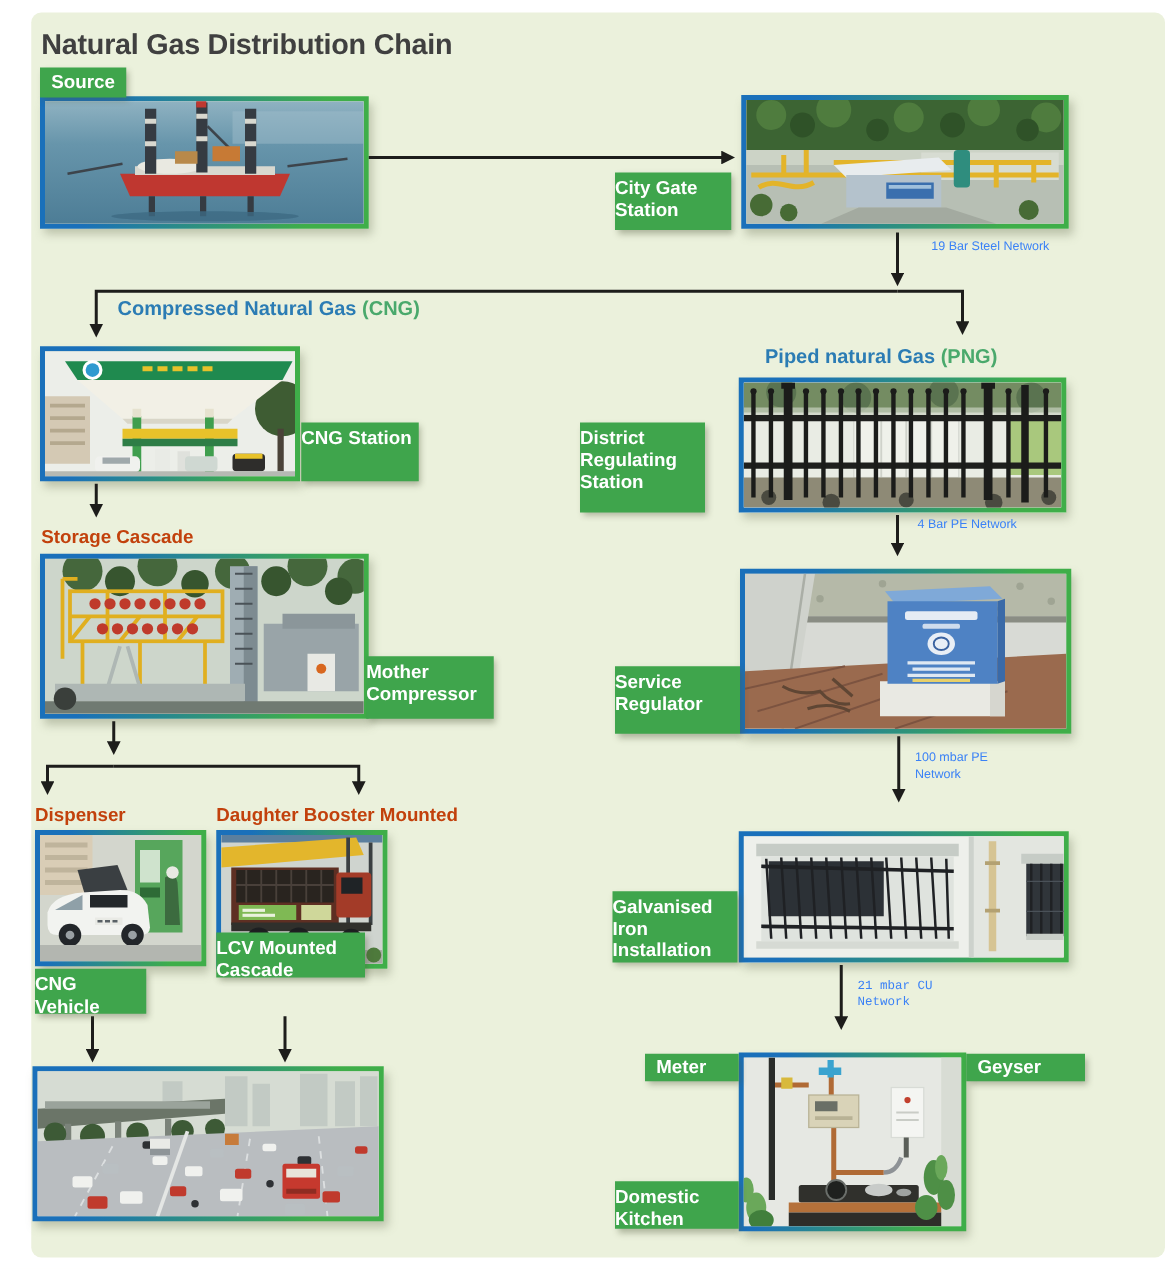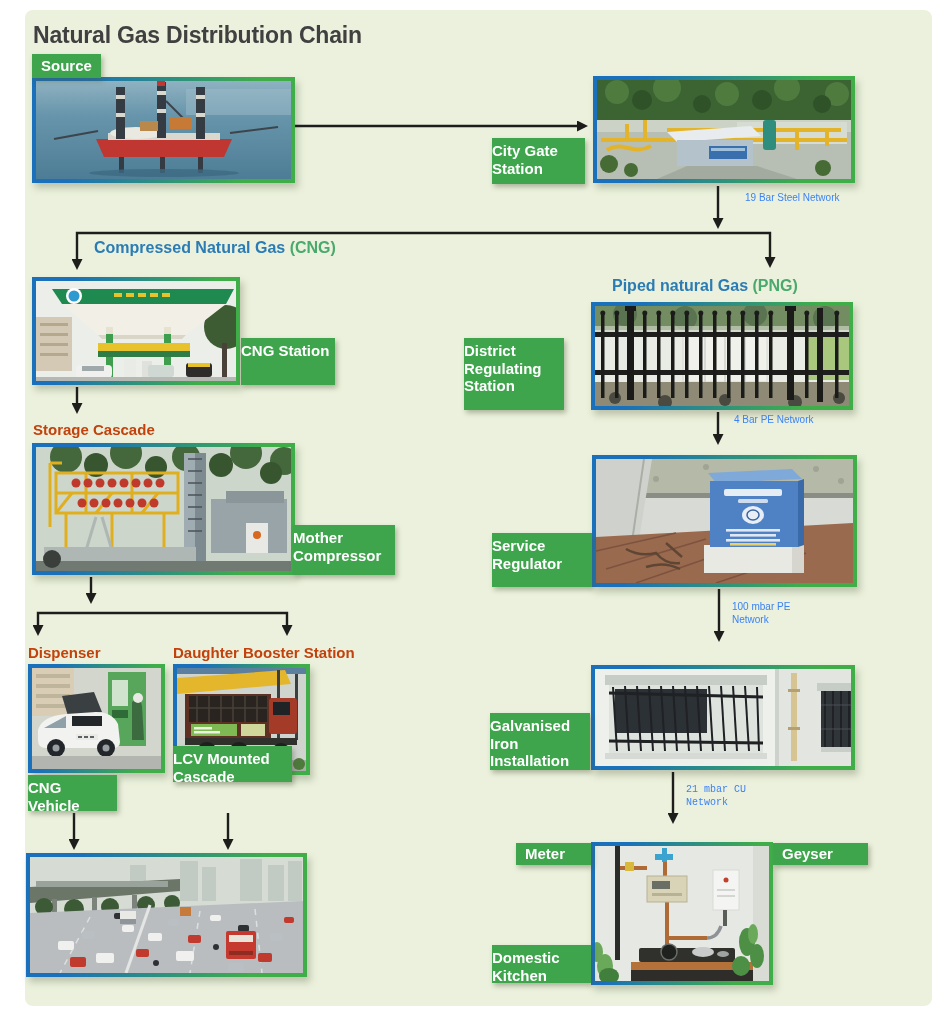--- a/index.html
+++ b/index.html
@@ -280,21 +280,21 @@
       <rect x="8" y="100" width="152" height="14" fill="#aeb7b4"></rect>
       <rect y="114" width="255" height="10" fill="#707a72"></rect>
       <circle cx="16" cy="112" r="9" fill="#3a3f3b"></circle>
     </svg>
   </div>
   <div class="badge" style="left:293px;top:525px;width:102px;height:50px;">
     <span>Mother Compressor</span>
   </div>
 
   <div class="caption" style="left:28px;top:644px;">Dispenser</div>
-  <div class="caption" style="left:173px;top:644px;">Daughter Booster Station</div>
+  <div class="caption" style="left:173px;top:644px;">Daughter Booster Mounted</div>
 
   <div class="photo" style="left:28px;top:664px;width:137px;height:109px;" aria-label="cng-vehicle-at-dispenser-photo">
     <svg viewBox="0 0 129 101" preserveAspectRatio="none">
       <rect width="129" height="101" fill="#d3d6cd"></rect>
       <rect x="0" y="0" width="42" height="48" fill="#d9cdb6"></rect>
       <g fill="#bfb49c">
           <rect x="4" y="6" width="34" height="4"></rect>
           <rect x="4" y="16" width="34" height="4"></rect>
           <rect x="4" y="26" width="34" height="4"></rect>
           <rect x="4" y="36" width="34" height="4"></rect>

